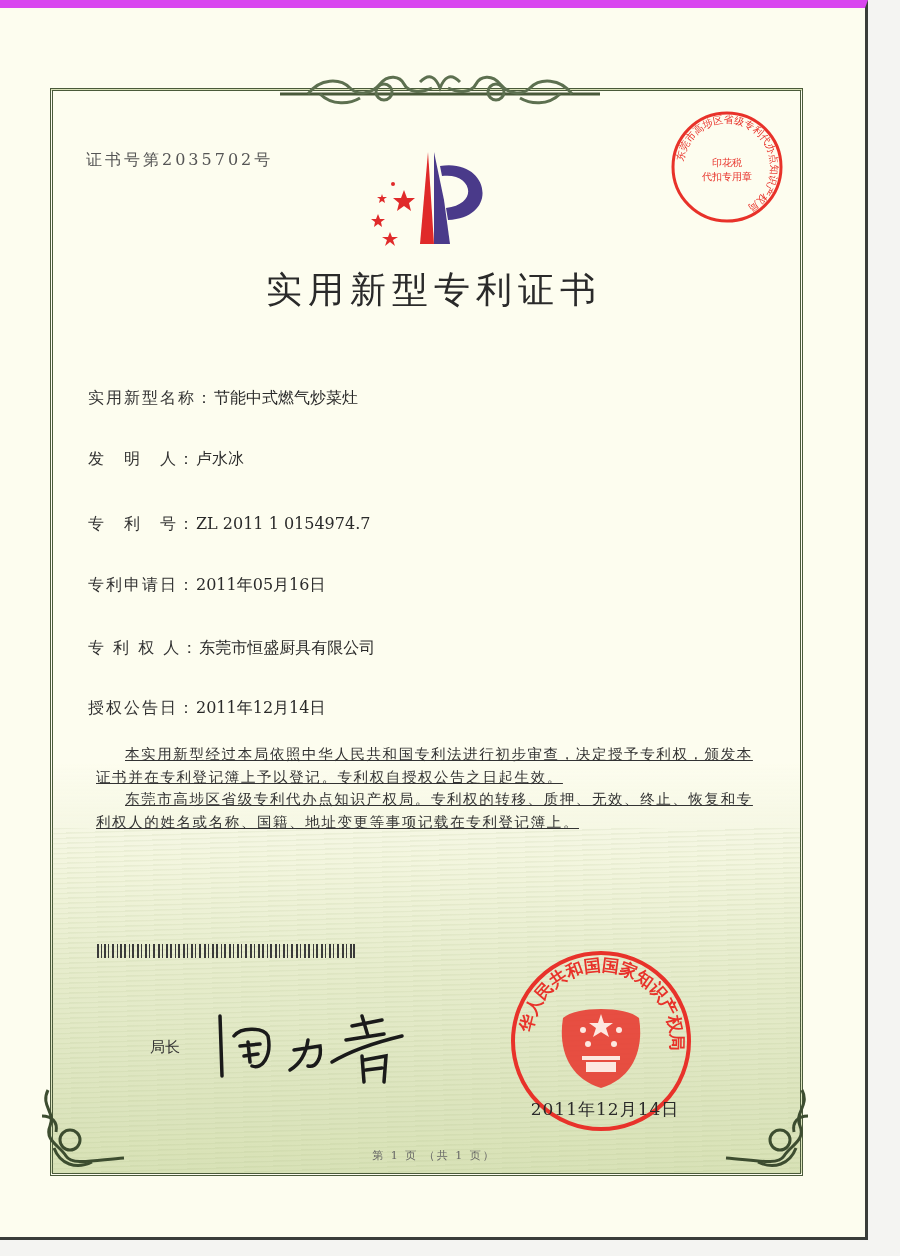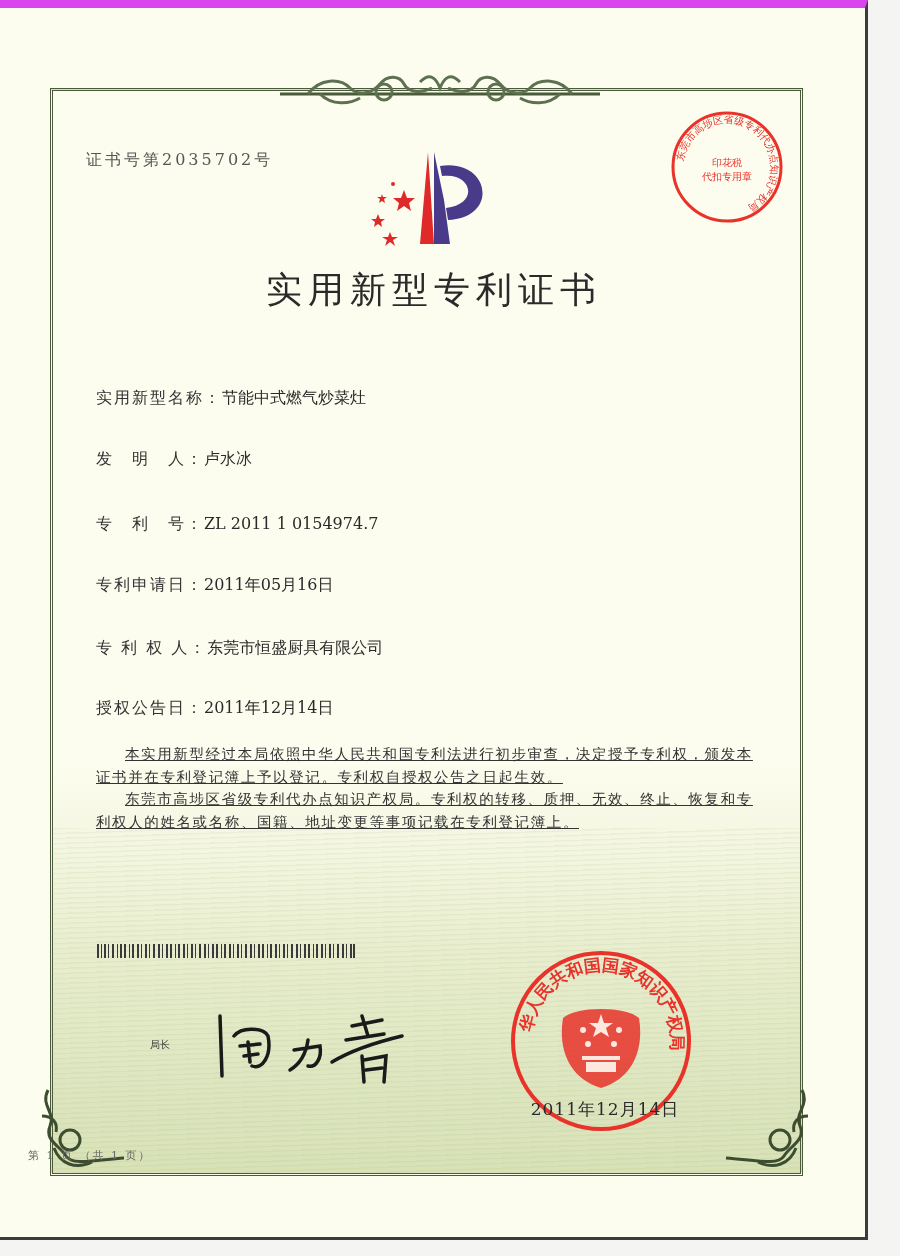--- a/index.html
+++ b/index.html
@@ -30,39 +30,39 @@
   }
   .top-ornament { position: absolute; left: 280px; top: 56px; width: 320px; height: 54px; }
   .corner { position: absolute; width: 90px; height: 90px; }
   .cert-no { position: absolute; left: 86px; top: 142px; font-size: 16px; color: #555; letter-spacing: 3px; }
   .logo { position: absolute; left: 360px; top: 140px; width: 135px; height: 100px; }
   .seal-small { position: absolute; left: 668px; top: 100px; width: 118px; height: 118px; }
   .title {
     position: absolute; left: 0; width: 868px; top: 258px; text-align: center;
     font-family: "DejaVu Sans", sans-serif; font-size: 36px; color: #2a2a2a; letter-spacing: 6px;
   }
-  .field { position: absolute; left: 96px; font-size: 16px; color: #333; white-space: nowrap; }
+  .field { position: absolute; left: 88px; font-size: 16px; color: #333; white-space: nowrap; }
   .field .lbl { display: inline-block; letter-spacing: 2px; }
   .field .val { color: #2a2a2a; }
   .body-text {
     position: absolute; left: 96px; top: 735px; width: 660px;
     font-size: 14.5px; line-height: 22.5px; color: #333; letter-spacing: 1.6px;
     font-family: "DejaVu Serif", serif;
     text-decoration: underline;
   }
   .body-text p { margin: 0; text-indent: 2em; }
   .barcode { position: absolute; left: 97px; top: 936px; width: 258px; height: 14px; }
-  .director { position: absolute; left: 150px; top: 1030px; font-size: 10px; color: #333; font-family: "DejaVu Sans", sans-serif; }
+  .director { position: absolute; left: 150px; top: 1030px; font-size: 15px; color: #333; font-family: "DejaVu Sans", sans-serif; }
   .signature { position: absolute; left: 212px; top: 998px; width: 200px; height: 80px; }
   .seal-big { position: absolute; left: 508px; top: 940px; width: 186px; height: 186px; }
   .seal-date {
     position: absolute; left: 520px; top: 1090px; width: 170px; text-align: center;
     font-size: 17px; color: #2a2a2a; letter-spacing: 1px;
   }
-  .page-footer { position: absolute; left: 0; width: 868px; top: 1140px; font-size: 11px; color: #666; letter-spacing: 2px; margin-left: 28px; }
+  .page-footer { position: absolute; left: 0; width: 868px; top: 1140px; text-align: center; font-size: 11px; color: #666; letter-spacing: 2px; }
 </style>
 </head>
 <body>
 
 <div class="sheet">
   <div class="frame"></div>
   <div class="waves"></div>
 
   <svg class="top-ornament" viewBox="0 0 320 54">
     <line x1="0" y1="30" x2="320" y2="30" stroke="#4a5a3a" stroke-width="3"></line>

